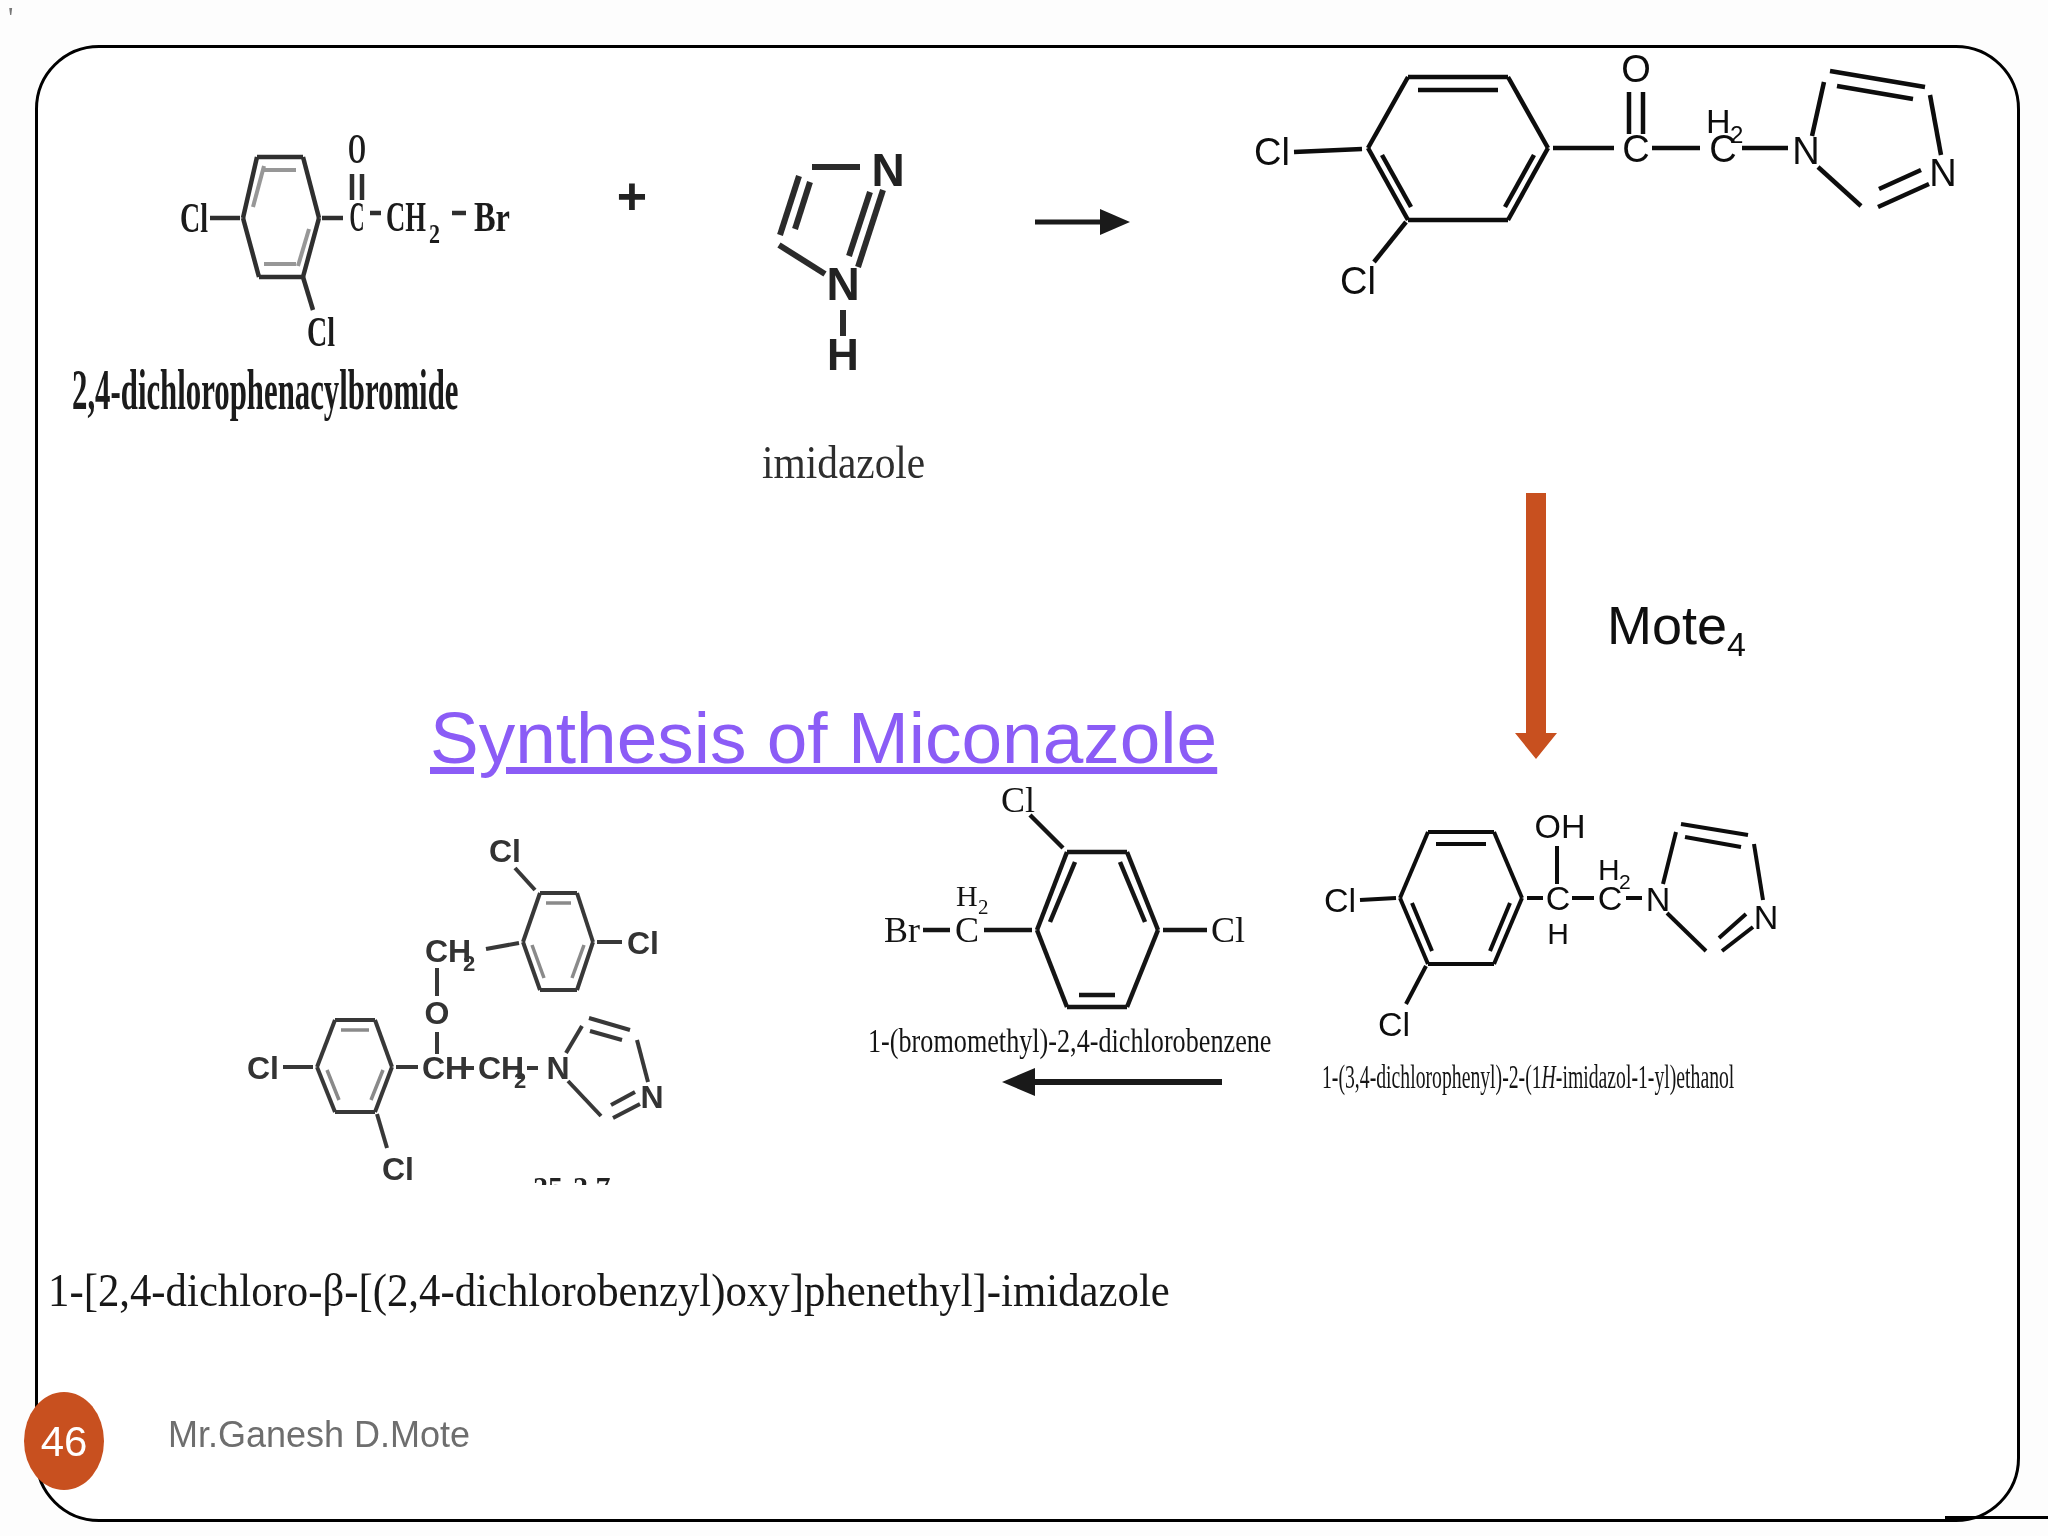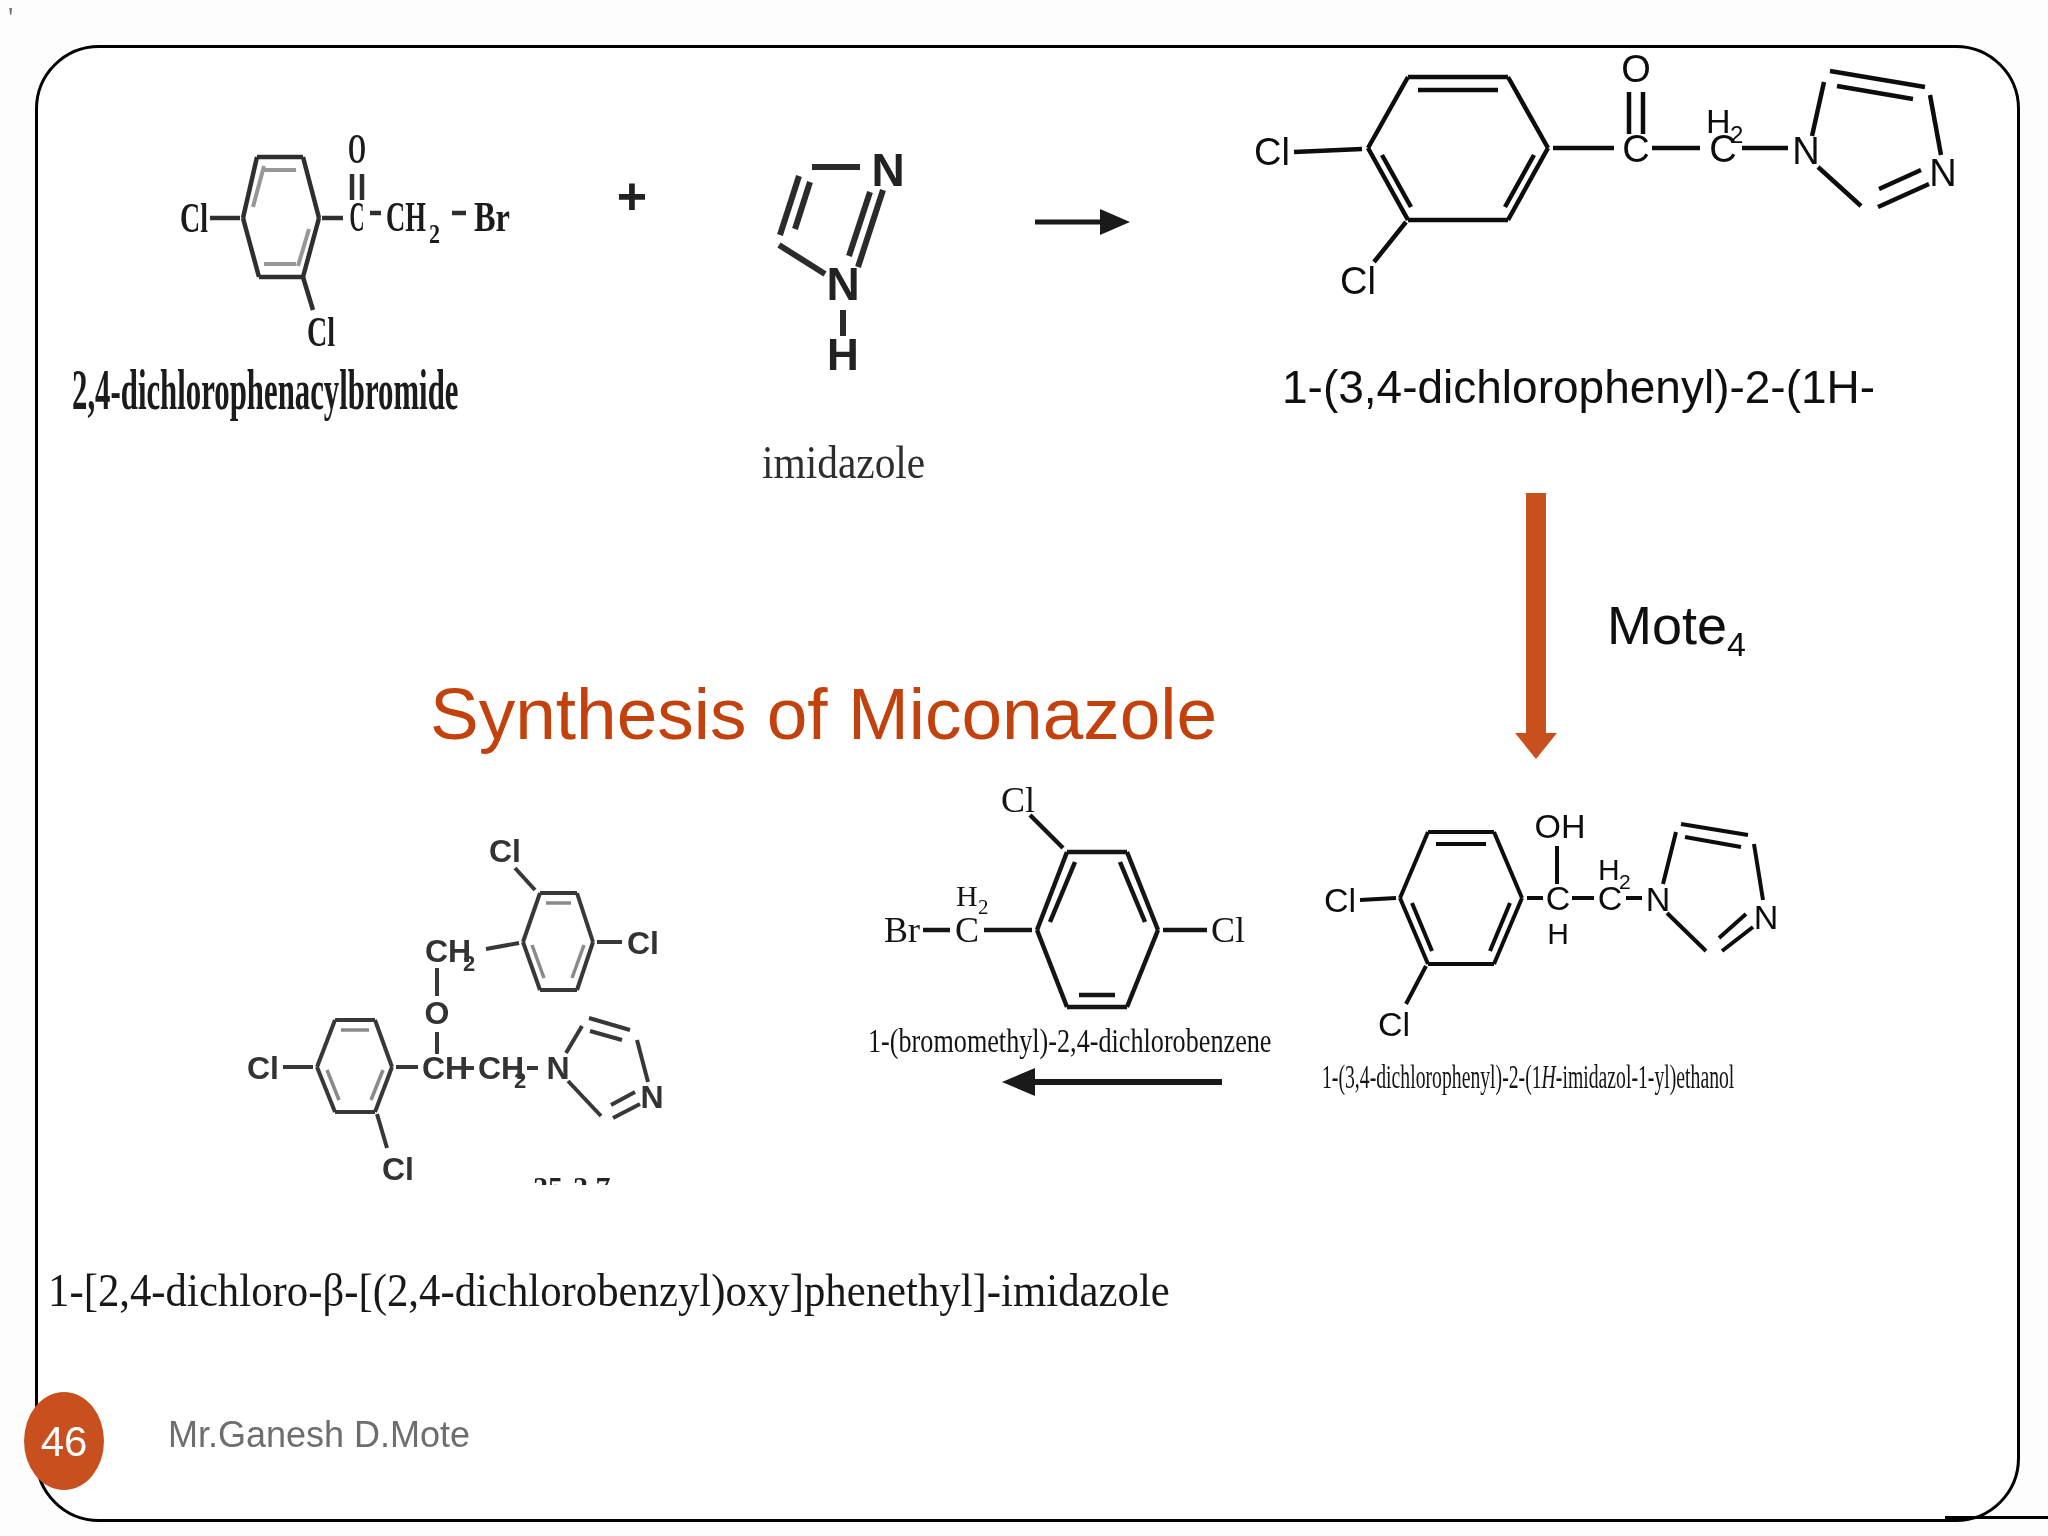--- a/index.html
+++ b/index.html
@@ -5,21 +5,21 @@
   html,body{margin:0;padding:0;background:#ffffff;}
   #stage{position:relative;width:2048px;height:1536px;background:#fdfdfd;overflow:hidden;
          font-family:"Liberation Sans",sans-serif;}
   .abs{position:absolute;}
   
   .frame{position:absolute;left:35px;top:45px;width:1979px;height:1471px;
          border:3px solid #000;border-radius:64px;background:#ffffff;}
   .frame-ext{position:absolute;left:1945px;top:1516px;width:103px;height:3px;background:#000;}
   .stray{left:8px;top:0px;font:400 30px "Liberation Serif",serif;color:#777;}
   
-  .title{left:430px;top:672px;font-size:73px;color:#c2410c;white-space:nowrap;}
+  .title{left:430px;top:696px;font-size:73px;color:#8b5cf6;white-space:nowrap;text-decoration:underline;}
   .prod1{left:1282px;top:356px;font-size:46px;line-height:1.35;color:#0f0f0f;}
   .prod1 span{display:block;white-space:nowrap;}
   .reagent{left:1607px;top:594px;font-size:54px;color:#0f0f0f;white-space:nowrap;}
   .reagent sub{font-size:34px;}
   .capA{left:72px;top:358px;font:700 56px "Liberation Serif",serif;color:#1b1b1b;
         transform:scaleX(0.55);transform-origin:0 0;white-space:nowrap;}
   .capB{left:762px;top:436px;font:400 46px "Liberation Serif",serif;color:#2e2e2e;
         transform:scaleX(0.9);transform-origin:0 0;white-space:nowrap;}
   .capD{left:1322px;top:1058px;font:400 34px "Liberation Serif",serif;color:#141414;
         transform:scaleX(0.58);transform-origin:0 0;white-space:nowrap;}
@@ -283,21 +283,20 @@
     <g>
       <ellipse cx="64" cy="1441" rx="40" ry="49" fill="#c8501f"></ellipse>
       <text class="pgnum" x="64" y="1456" text-anchor="middle">46</text>
     </g>
   </svg>
 
   <div class="abs capA">2,4-dichlorophenacylbromide</div>
   <div class="abs capB">imidazole</div>
 
   <div class="abs prod1">
-    <span>1-(3,4-dichlorophenyl)-2-(1H-</span>
   </div>
 
   <div class="abs reagent"><span>Mote</span><sub>4</sub></div>
 
   <div class="abs title">Synthesis of Miconazole</div>
 
   <div class="abs capD"><span>1-(3,4-dichlorophenyl)-2-(1</span><i>H</i><span>-imidazol-1-yl)ethanol</span></div>
 
   <div class="abs capE">1-(bromomethyl)-2,4-dichlorobenzene</div>
 

